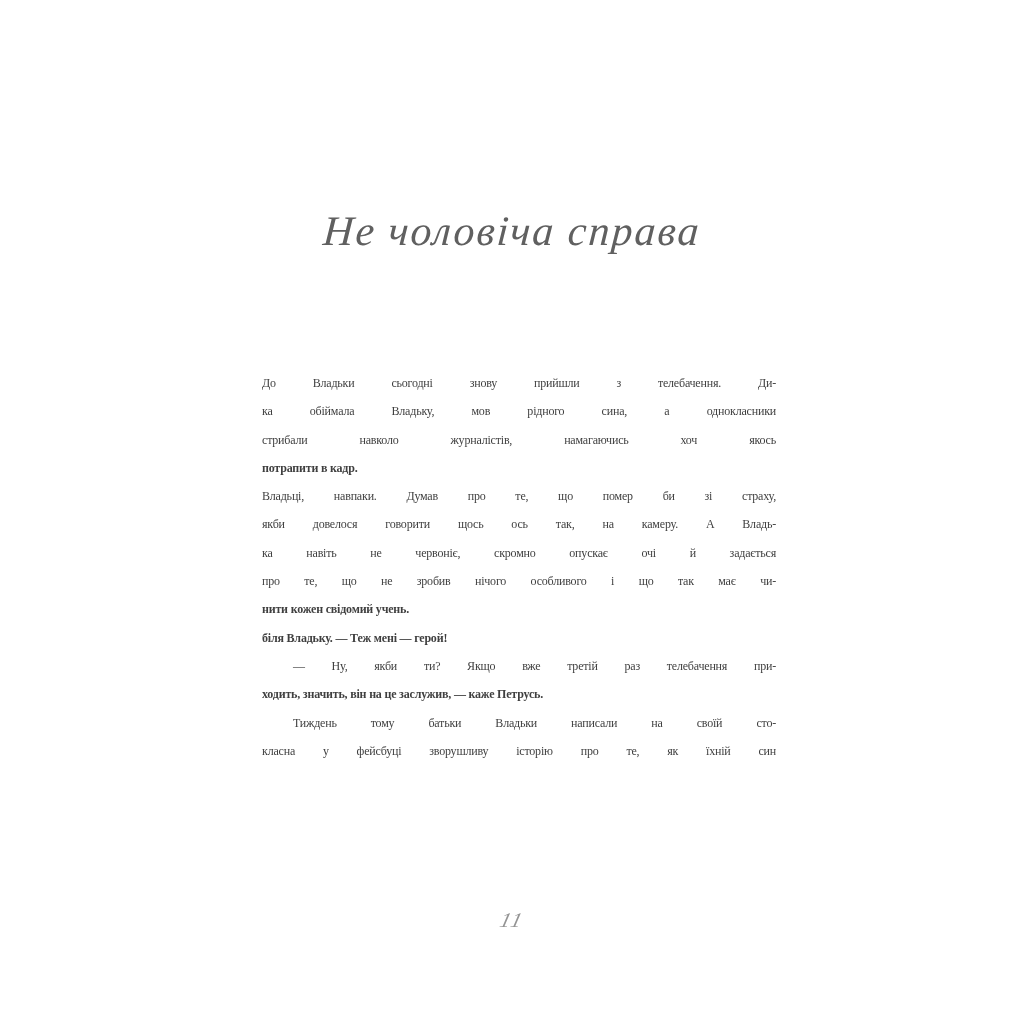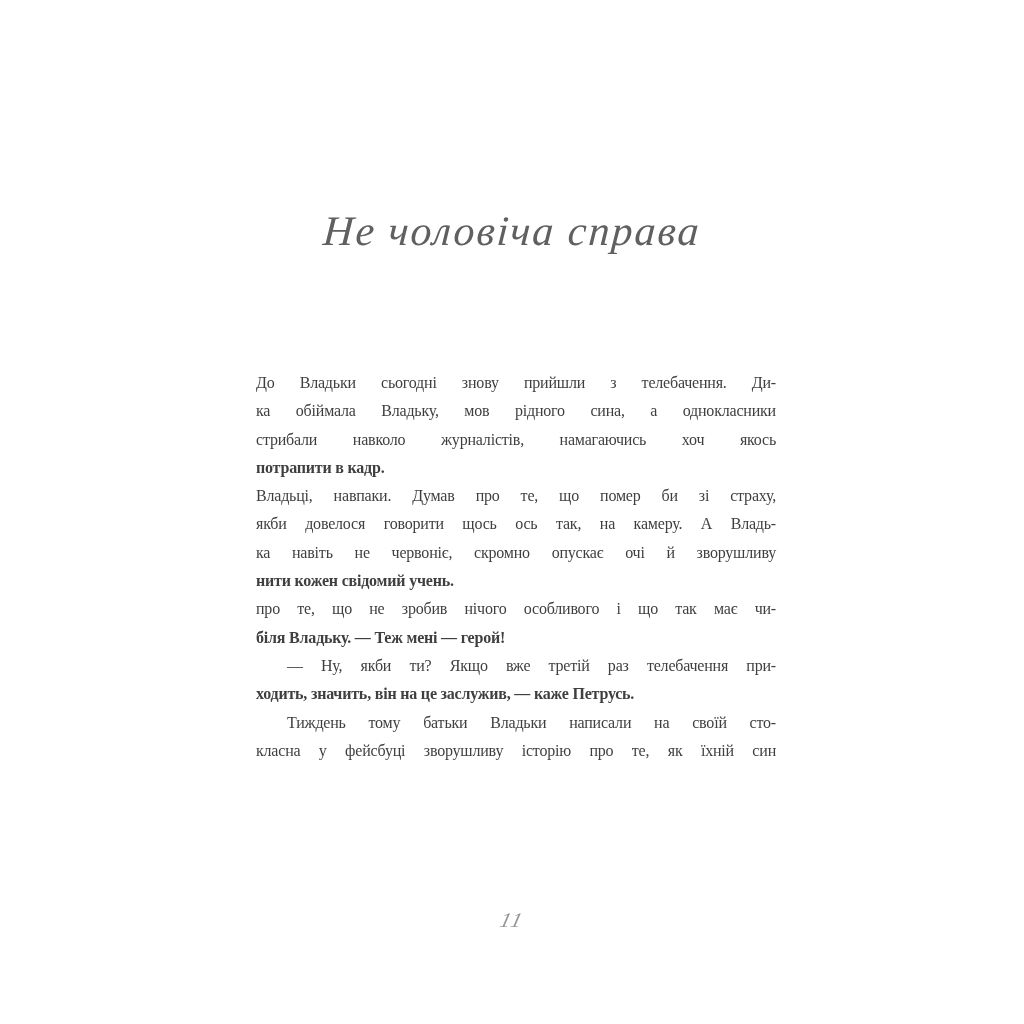--- a/index.html
+++ b/index.html
@@ -29,28 +29,29 @@
     color: var(--title-color, #606060);
     transform: skewX(-4deg);
   }
   .body-text {
     position: absolute;
     left: 256px;
     top: 369px;
     width: 520px;
   }
   .line {
-    font-size: 16px;
+    font-size: 12px;
     line-height: 28.3px;
     letter-spacing: -0.2px;
     color: var(--text-color, #3f3f3f);
     text-align: justify;
     text-align-last: justify;
     -moz-text-align-last: justify;
     white-space: normal;
+    margin-left: 6px;
   }
   .line.no-justify {
     text-align-last: left;
     font-weight: bold;
     -moz-text-align-last: left;
   }
   .line.indent {
     text-indent: 31px;
   }
   .page-number {
@@ -73,23 +74,23 @@
 <div class="sheet" style="--bg: #ffffff; --text-color: #3f3f3f; --title-color: #606060; --pagenum-color: #949494;">
   <div class="chapter-title">Не чоловіча справа</div>
 
   <div class="body-text">
       <div class="line">До Владьки сьогодні знову прийшли з телебачення. Ди-</div>
       <div class="line">ка обіймала Владьку, мов рідного сина, а однокласники</div>
       <div class="line">стрибали навколо журналістів, намагаючись хоч якось</div>
       <div class="line no-justify">потрапити в кадр.</div>
       <div class="line">Владьці, навпаки. Думав про те, що помер би зі страху,</div>
       <div class="line">якби довелося говорити щось ось так, на камеру. А Владь-</div>
-      <div class="line">ка навіть не червоніє, скромно опускає очі й зворушливу</div>
+      <div class="line">ка навіть не червоніє, скромно опускає очі й задається</div>
+      <div class="line">про те, що не зробив нічого особливого і що так має чи-</div>
       <div class="line no-justify">нити кожен свідомий учень.</div>
-      <div class="line">про те, що не зробив нічого особливого і що так має чи-</div>
       <div class="line no-justify">біля Владьку. — Теж мені — герой!</div>
       <div class="line indent">— Ну, якби ти? Якщо вже третій раз телебачення при-</div>
       <div class="line no-justify">ходить, значить, він на це заслужив, — каже Петрусь.</div>
       <div class="line indent">Тиждень тому батьки Владьки написали на своїй сто-</div>
       <div class="line">класна у фейсбуці зворушливу історію про те, як їхній син</div>
     </div>
 
   <div class="page-number">11</div>
 </div>
 

